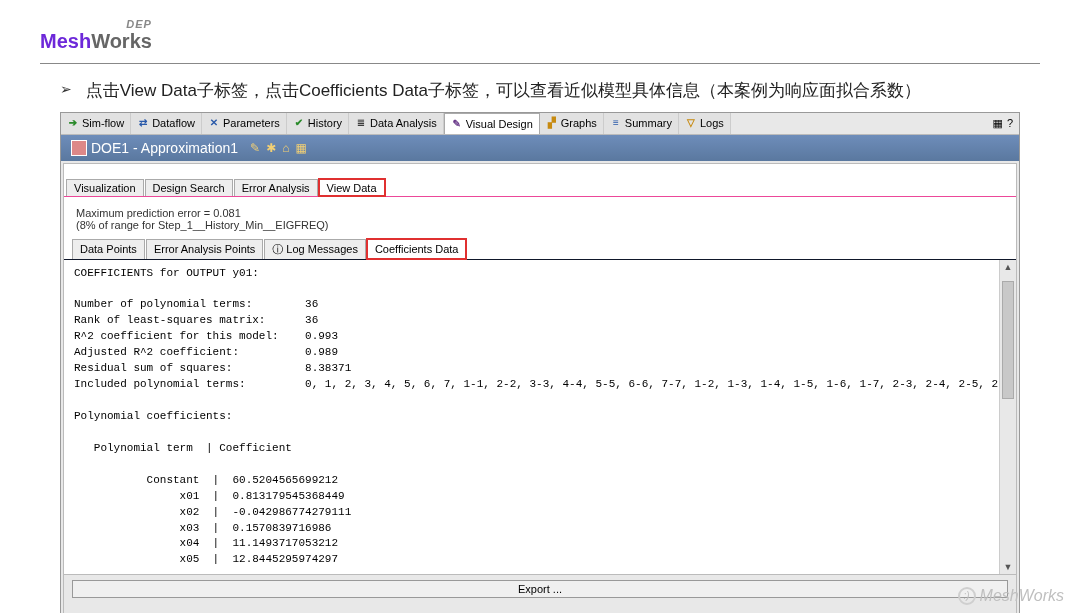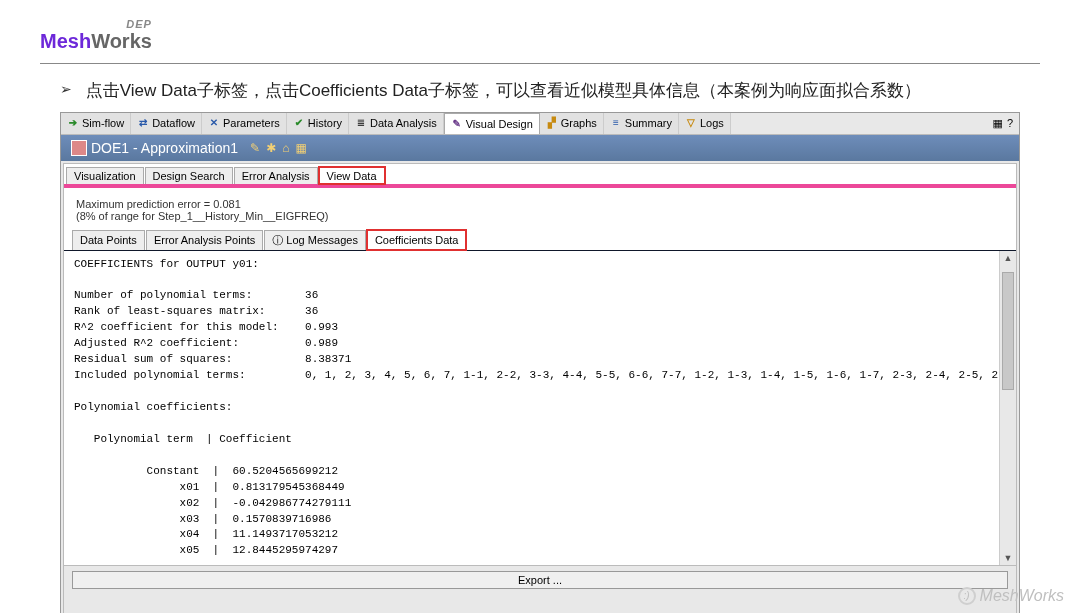--- a/index.html
+++ b/index.html
@@ -133,22 +133,22 @@
       cursor: pointer;
     }
     .content-pane {
       background: #fff;
       border: 1px solid #bbb;
       margin: 2px;
     }
     .sub-tabs1 {
       display: flex;
       font-size: 11px;
-      border-bottom: 4px solid #ec4899;
-      padding-top: 3px;
+      border-bottom: 1px solid #ec4899;
+      padding-top: 15px;
       padding-left: 2px;
     }
     .sub-tab {
       padding: 2px 7px;
       border: 1px solid #aaa;
       border-bottom: none;
       background: #eee;
       margin-right: 1px;
       cursor: pointer;
     }

